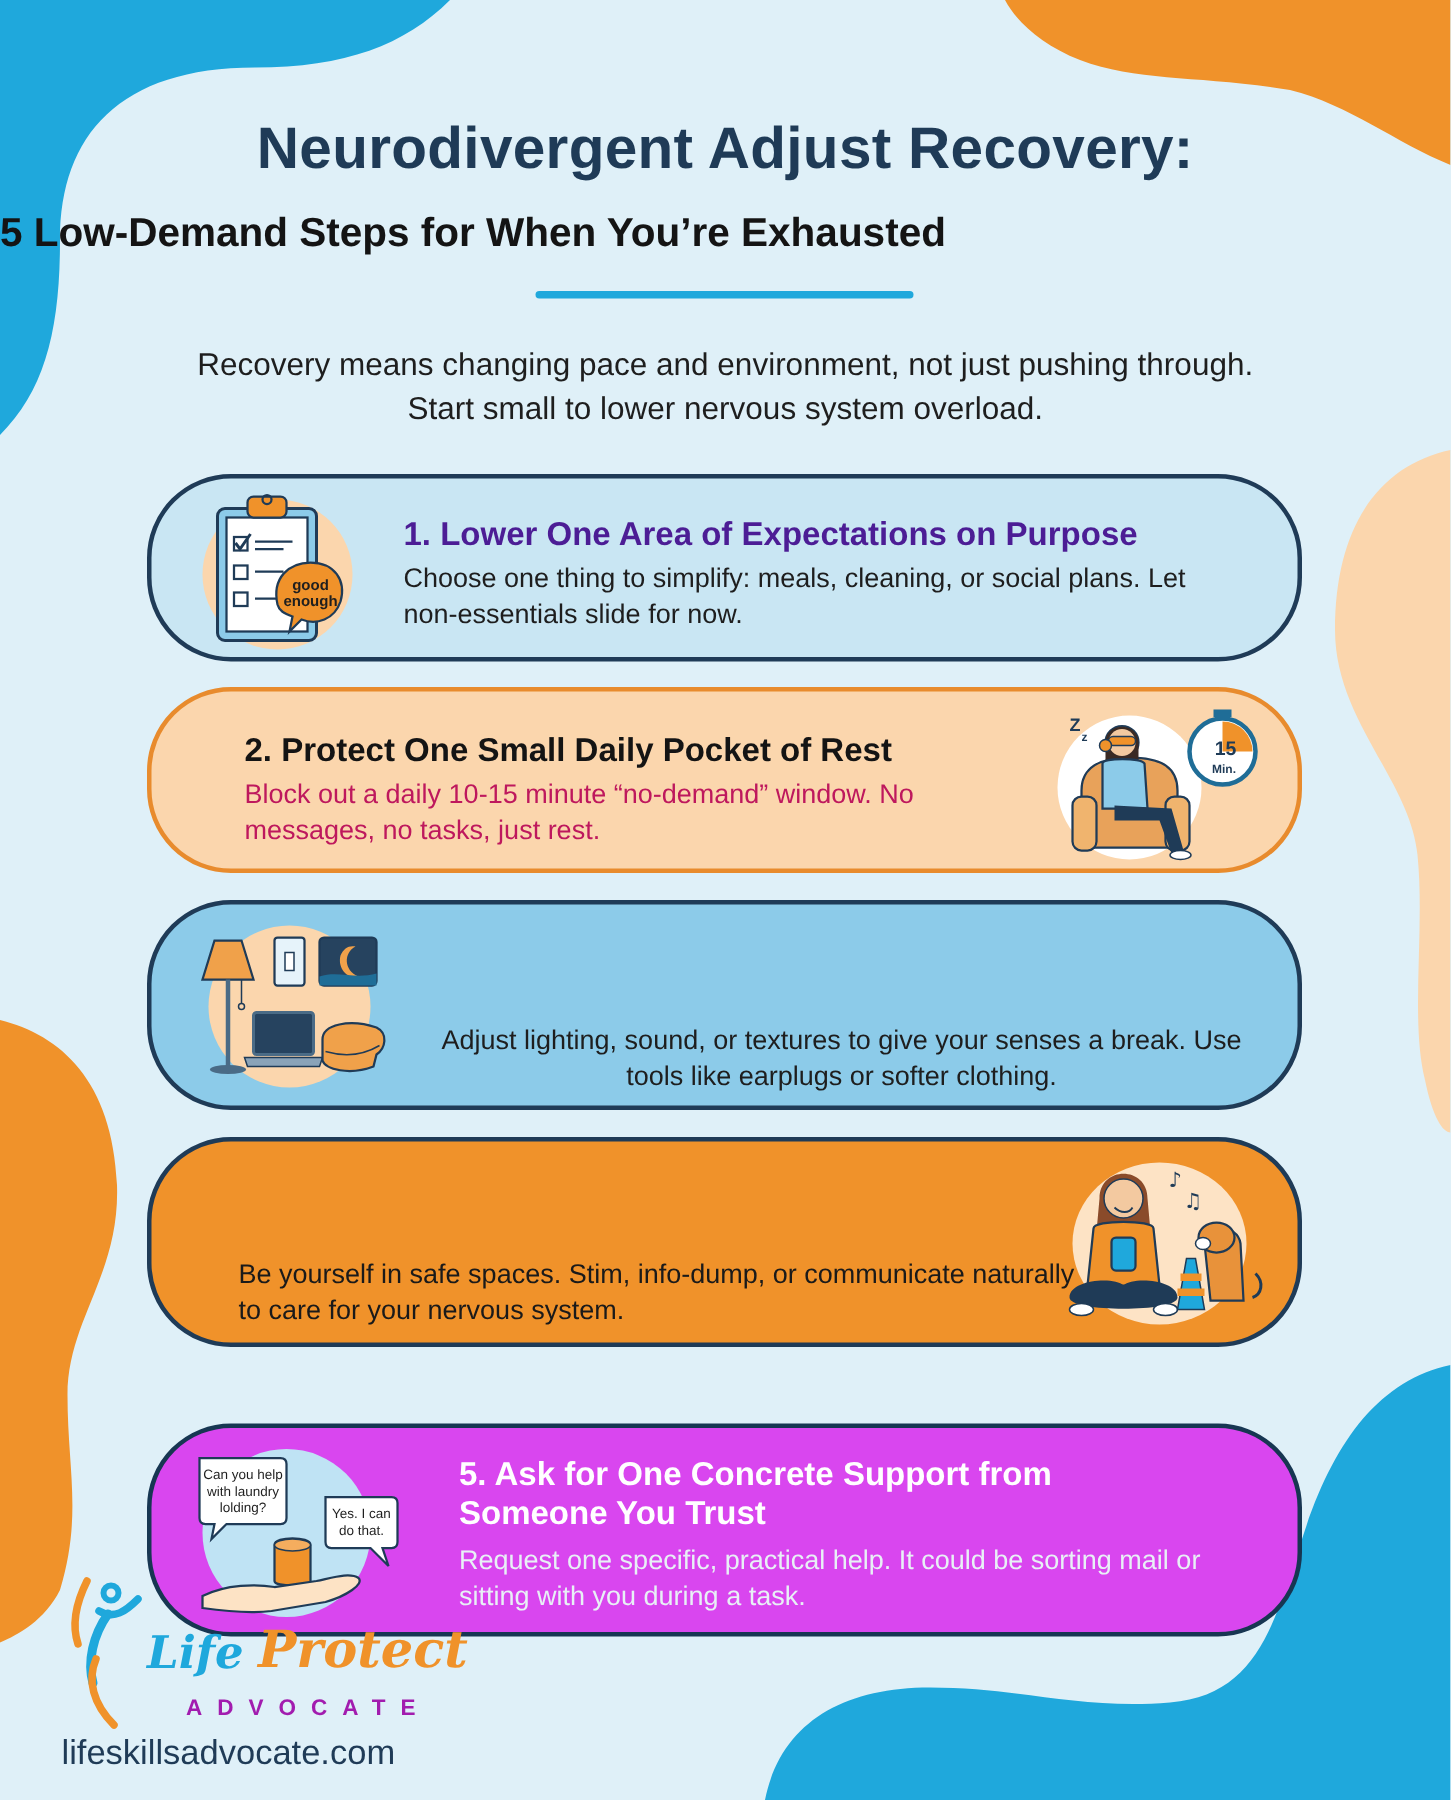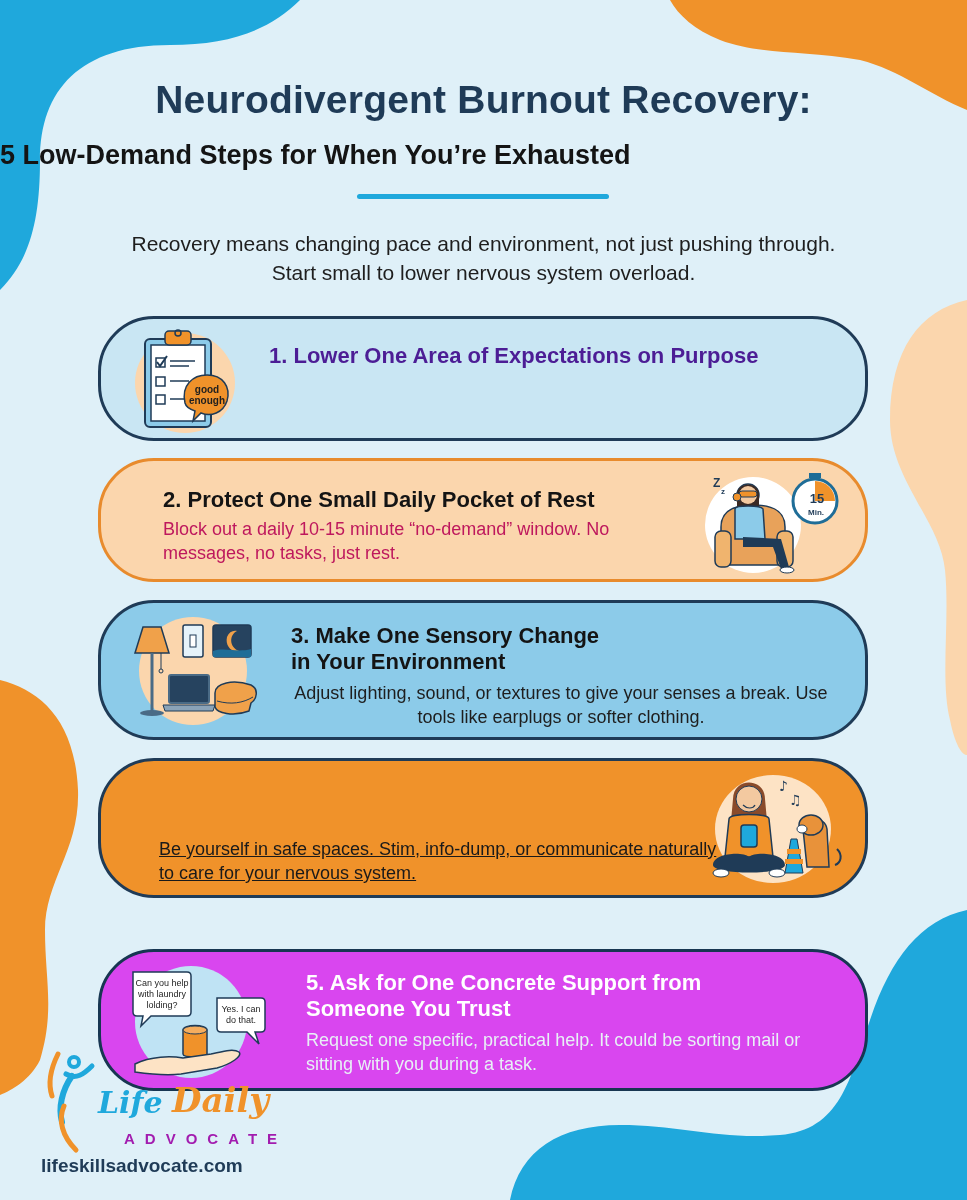--- a/index.html
+++ b/index.html
@@ -28,53 +28,53 @@
   #card2 .desc { left:62px; top:56px; width:520px; color:#be185d; }
 
   #card3 { top:600px; height:140px; background:#8ccbe9; }
   #card3 .illus { left:20px; top:10px; width:140px; height:115px; }
   #card3 .heading { left:190px; top:20px; width:440px; color:#141414; }
   #card3 .desc { left:190px; top:78px; width:540px; color:#1e1e1e;text-align:center; }
 
   #card4 { top:758px; height:140px; background:#f0922a; }
   #card4 .illus { right:22px; top:8px; width:140px; height:115px; }
   #card4 .heading { left:58px; top:18px; width:460px; color:#141414; }
-  #card4 .desc { left:58px; top:76px; width:560px; color:#1a1a1a;text-decoration:underline; }
+  #card4 .desc { left:58px; top:76px; width:560px; color:#1a1a1a; }
 
   #card5 { top:915px; height:142px; background:#d946ef; border-color:#173652;margin-top:34px; }
   #card5 .illus { left:20px; top:8px; width:145px; height:120px; }
   #card5 .heading { left:205px; top:18px; width:480px; color:#ffffff; }
   #card5 .desc { left:205px; top:76px; width:540px; color:#e8f0f6; }
 
   .logo { position:absolute; left:40px; top:1050px; width:260px; height:110px;text-align:center; }
   .logo-life { position:absolute; left:58px; top:35px; font-family:"DejaVu Serif", serif; font-style:italic; font-weight:bold; font-size:30px; color:#1fa8dc; }
   .logo-skills { position:absolute; left:132px; top:30px; font-family:"DejaVu Serif", serif; font-style:italic; font-weight:bold; font-size:34px; color:#f0922a; }
   .logo-advocate { position:absolute; left:84px; top:80px; font-size:15px; letter-spacing:10px; color:#a21caf;font-weight:bold; }
-  .website { position:absolute; left:41px; top:1155px; font-size:19px; color:#1f3b57;font-weight:bold; }
+  .website { position:absolute; left:41px; top:1155px; font-size:23px; color:#1f3b57; }
 </style>
 </head>
 <body>
 
 <svg class="bg" viewBox="0 0 967 1200" xmlns="http://www.w3.org/2000/svg">
   <rect width="967" height="1200" fill="#dff0f8"></rect>
 
   <path d="M0,0 L300,0 C270,30 230,45 170,45 C80,45 40,90 40,160 C40,220 30,260 0,290 Z" fill="#1fa8dc"></path>
 
   <path d="M670,0 L967,0 L967,110 C930,95 900,70 860,60 C800,50 760,55 720,40 C695,30 678,15 670,0 Z" fill="#f0922a"></path>
 
   <path d="M967,300 C920,310 890,350 890,420 C890,480 940,520 945,570 C950,620 940,680 950,720 C955,745 962,755 967,755 Z" fill="#fbd6ad"></path>
 
   <path d="M0,680 C40,690 75,720 78,790 C80,850 45,880 45,930 C45,980 55,1010 40,1060 C30,1080 12,1090 0,1095 Z" fill="#f0922a"></path>
 
   <path d="M510,1200 C520,1150 560,1125 620,1125 C680,1125 720,1140 780,1135 C840,1130 850,1080 870,1020 C890,960 920,920 967,910 L967,1200 Z" fill="#1fa8dc"></path>
 </svg>
 
 <div class="content">
 
-  <div class="title">Neurodivergent Burnout Recovery:</div>
+  <div class="title">Neurodivergent Adjust Recovery:</div>
   <div class="subtitle">5 Low-Demand Steps for When You’re Exhausted</div>
   <div class="divider"></div>
   <div class="intro">Recovery means changing pace and environment, not just pushing through. Start small to lower nervous system overload.</div>
 
   <div class="card" id="card1">
     <svg class="illus" viewBox="0 0 120 110">
       <circle cx="62" cy="58" r="50" fill="#fbd6ad"></circle>
       <rect x="22" y="14" width="66" height="88" rx="5" fill="#8ccbe9" stroke="#1f3b57" stroke-width="2"></rect>
       <rect x="28" y="20" width="54" height="76" fill="#ffffff" stroke="#1f3b57" stroke-width="1.5"></rect>
       <rect x="42" y="6" width="26" height="14" rx="4" fill="#f0922a" stroke="#1f3b57" stroke-width="1.5"></rect>
@@ -85,20 +85,21 @@
       <line x1="47" y1="41" x2="66" y2="41" stroke="#1f3b57" stroke-width="1.5"></line>
       <rect x="33" y="52" width="9" height="9" fill="none" stroke="#1f3b57" stroke-width="1.5"></rect>
       <line x1="47" y1="56" x2="66" y2="56" stroke="#1f3b57" stroke-width="1.5"></line>
       <rect x="33" y="70" width="9" height="9" fill="none" stroke="#1f3b57" stroke-width="1.5"></rect>
       <line x1="47" y1="74" x2="66" y2="74" stroke="#1f3b57" stroke-width="1.5"></line>
       <path d="M62 78 C 58 60 70 50 84 50 C 100 50 108 62 104 76 C 100 88 88 92 78 88 L 70 96 L 72 86 C 66 84 63 82 62 78 Z" fill="#f0922a" stroke="#1f3b57" stroke-width="1.5"></path>
       <text x="84" y="68" text-anchor="middle" font-size="10" font-weight="bold" fill="#1f1f1f" font-family="Liberation Sans, sans-serif">good</text>
       <text x="84" y="79" text-anchor="middle" font-size="10" font-weight="bold" fill="#1f1f1f" font-family="Liberation Sans, sans-serif">enough</text>
     </svg>
     <div class="heading">1. Lower One Area of Expectations on Purpose</div>
+    <div class="desc">Choose one thing to simplify: meals, cleaning, or social plans. Let non-essentials slide for now.</div>
   </div>
 
   <div class="card" id="card2">
     <div class="heading">2. Protect One Small Daily Pocket of Rest</div>
     <div class="desc">Block out a daily 10-15 minute “no-demand” window. No messages, no tasks, just rest.</div>
     <svg class="illus" viewBox="0 0 140 110">
       <circle cx="50" cy="58" r="48" fill="#ffffff"></circle>
       <text x="10" y="20" font-size="12" font-weight="bold" fill="#1f3b57" font-family="Liberation Sans, sans-serif">Z</text>
       <text x="18" y="27" font-size="8" font-weight="bold" fill="#1f3b57" font-family="Liberation Sans, sans-serif">z</text>
 
@@ -139,24 +140,20 @@
       <rect x="92" y="12" width="38" height="32" rx="3" fill="#26435f" stroke="#1f3b57" stroke-width="1.5"></rect>
       <path d="M116 18 C108 22 108 34 118 38 C110 40 104 32 106 24 C108 19 112 17 116 18 Z" fill="#f0a14a"></path>
       <path d="M92 38 C104 34 116 40 130 36 L130 44 L92 44 Z" fill="#1f6d97"></path>
 
       <rect x="48" y="62" width="40" height="28" rx="2" fill="#26435f" stroke="#4a6b86" stroke-width="2"></rect>
       <path d="M42 92 L94 92 L92 98 L44 98 Z" fill="#8aa3b8" stroke="#1f3b57" stroke-width="1"></path>
 
       <path d="M94 80 C94 70 112 66 130 72 C138 76 136 86 130 90 L128 98 C112 104 96 100 94 94 Z" fill="#f0a14a" stroke="#1f3b57" stroke-width="1.5"></path>
       <path d="M96 88 C110 92 122 90 132 84" fill="none" stroke="#1f3b57" stroke-width="1"></path>
     </svg>
-    <div class="heading">
-      <div>3. Make One Sensory Change</div>
-      <div>in Your Environment</div>
-    </div>
     <div class="desc">Adjust lighting, sound, or textures to give your senses a break. Use tools like earplugs or softer clothing.</div>
   </div>
 
   <div class="card" id="card4">
     <div class="desc">Be yourself in safe spaces. Stim, info-dump, or communicate naturally to care for your nervous system.</div>
     <svg class="illus" viewBox="0 0 140 115">
       <ellipse cx="70" cy="60" rx="58" ry="54" fill="#fde3c5"></ellipse>
 
       <path d="M30 30 C30 8 62 8 62 30 L64 52 L28 52 Z" fill="#8a4b2a"></path>
       <circle cx="46" cy="30" r="13" fill="#f3c9a0" stroke="#1f3b57" stroke-width="1"></circle>
@@ -210,18 +207,18 @@
 
   <div class="logo">
     <svg style="position:absolute;left:0;top:0;" width="60" height="110" viewBox="0 0 60 110">
       <path d="M18 4 C10 20 8 34 12 46" fill="none" stroke="#f0922a" stroke-width="5" stroke-linecap="round"></path>
       <circle cx="34" cy="12" r="5" fill="none" stroke="#1fa8dc" stroke-width="4"></circle>
       <path d="M26 24 C36 30 44 24 52 16" fill="none" stroke="#1fa8dc" stroke-width="5" stroke-linecap="round"></path>
       <path d="M32 26 C22 40 18 58 22 72" fill="none" stroke="#1fa8dc" stroke-width="6" stroke-linecap="round"></path>
       <path d="M24 56 C18 70 22 86 36 100" fill="none" stroke="#f0922a" stroke-width="5" stroke-linecap="round"></path>
     </svg>
     <span class="logo-life">Life</span>
-    <span class="logo-skills">Daily</span>
+    <span class="logo-skills">Protect</span>
     <span class="logo-advocate">ADVOCATE</span>
   </div>
   <div class="website">lifeskillsadvocate.com</div>
 
 </div>
 
 </body></html>

